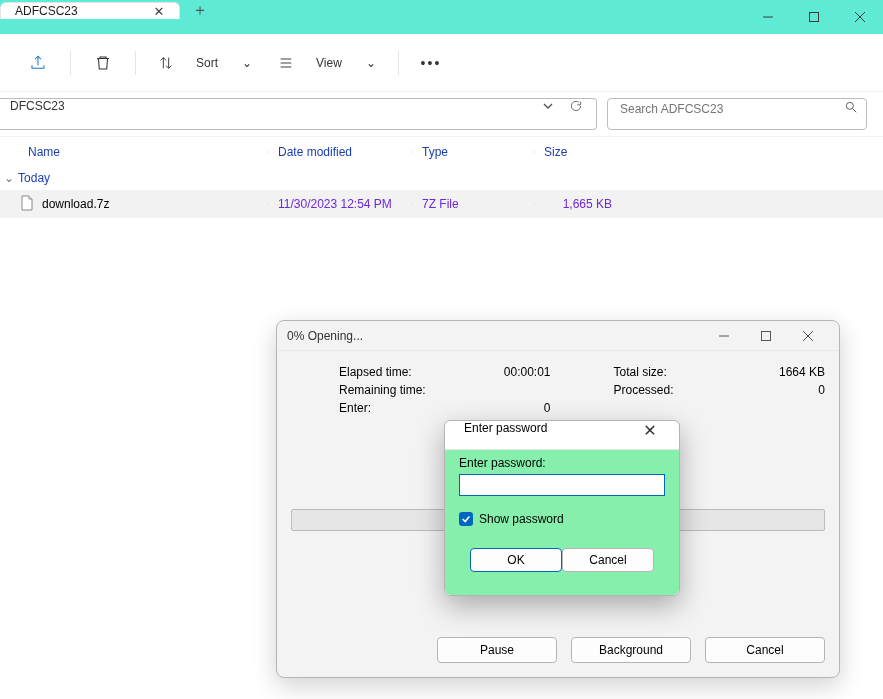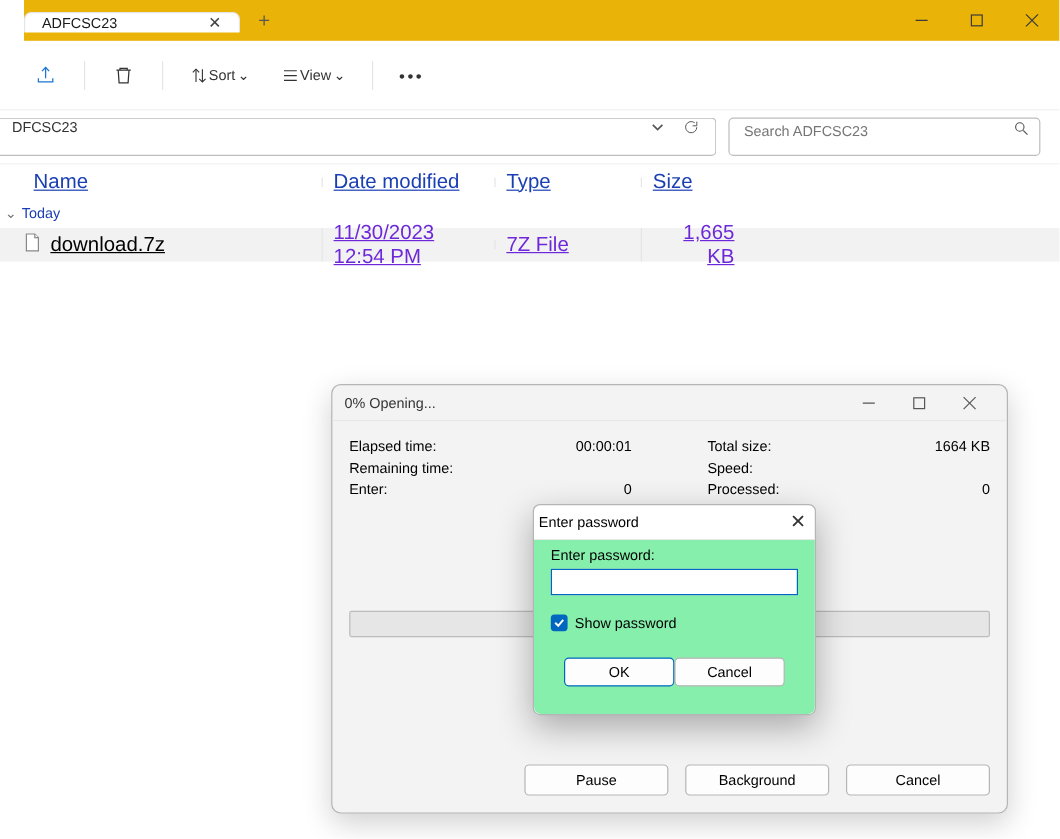--- a/index.html
+++ b/index.html
@@ -1,49 +1,49 @@
 <!DOCTYPE html>
 <html><head>
 <meta charset="utf-8">
 <style>
   * { box-sizing: border-box; font-family: "Segoe UI", Arial, sans-serif; }
   body { margin: 0; width: 883px; height: 699px; background: #fff; overflow: hidden; font-size: 12px; color: #000; position: relative; }
 
   
-  .titlebar { height: 34px; display: flex; align-items: center; background: #eab308; margin-left: 20px; }
+  .titlebar { height: 34px; display: flex; align-items: flex-start; background: #5eead4; }
   .tab { display: flex; align-items: center; padding: 0 12px 0 14px; border: 1px solid #e5e5e5; border-bottom: none; border-top-left-radius: 6px; border-top-right-radius: 6px; margin-top: 2px; min-width: 180px; background: #fff; position: relative; }
   .tab-title { font-size: 12px; color: #1a1a1a; flex: 1; }
   .tab-close { width: 16px; height: 16px; display: flex; align-items: center; justify-content: center; margin-left: auto; color: #444; font-size: 13px; cursor: default; }
   .newtab { width: 40px; display: flex; align-items: center; justify-content: center; color: #555; font-size: 16px; }
   .spacer { flex: 1; }
   .winbtns { display: flex; }
   .winbtn { width: 46px; height: 34px; display: flex; align-items: center; justify-content: center; }
   .winbtn svg { stroke: #3a3a3a; stroke-width: 1; fill: none; }
 
   
   .toolbar { height: 58px; display: flex; align-items: center; padding: 0 20px; gap: 10px; border-bottom: 1px solid #f0f0f0; }
-  .tbtn { height: 36px; padding: 0 8px; display: flex; align-items: center; gap: 0; border-radius: 4px; color: #333; }
+  .tbtn { height: 36px; padding: 0 8px; display: flex; align-items: center; gap: 22px; border-radius: 4px; color: #333; }
   .tbtn.icononly { width: 36px; justify-content: center; padding: 0; }
   .tbtn svg { stroke: #333; fill: none; stroke-width: 1.4; }
   .divider { width: 1px; height: 24px; background: #e5e5e5; margin: 0 4px; }
   .chev { margin-left: 2px; }
 
   
   .addrrow { height: 44px; display: flex; align-items: center; padding: 0 16px 0 0; gap: 10px; }
   .addrbox { flex: 1; height: 32px; border: 1px solid #bdbdbd; border-radius: 4px; display: flex; align-items: center; padding: 0 6px 16px 10px; background: #fff; border-left:none; border-top-left-radius:0; border-bottom-left-radius:0;}
   .addrtext { flex: 1; font-size: 12px; color: #333; }
   .addrbtn { width: 28px; height: 28px; display: flex; align-items: center; justify-content: center; }
   .addrbtn svg { stroke: #555; fill: none; stroke-width: 1.4; }
   .searchbox { width: 260px; height: 32px; border: 1px solid #bdbdbd; border-radius: 4px; display: flex; align-items: center; padding: 0 8px 11px 10px; }
   .searchbox input { border: none; outline: none; flex: 1; font-size: 12px; color: #333; background: transparent; }
   .searchbox input::placeholder { color: #767676; }
 
   
   .cols { height: 30px; display: flex; align-items: center; border-top: 1px solid #f2f2f2; }
-  .col { padding: 0 10px; font-size: 17px; color: #1a3fb3; position: relative; text-decoration: underline; }
+  .col { padding: 0 10px; font-size: 12px; color: #1a3fb3; position: relative; }
   .col + .col::before { content: ""; position: absolute; left: 0; top: 6px; bottom: 6px; width: 1px; background: #e5e5e5; }
   .c-name { width: 268px; padding-left: 28px; }
   .c-date { width: 144px; }
   .c-type { width: 122px; }
   .c-size { width: 78px; text-align: left; }
 
   
   .grouphdr { height: 24px; display: flex; align-items: center; padding-left: 4px; color: #1a3fb3; font-size: 12px; gap: 4px; }
   .grouphdr .gchev { color: #777; }
 
@@ -55,32 +55,32 @@
   .fileicon svg { stroke: #888; fill: #fff; stroke-width: 1; }
 
   
   .dlg { position: absolute; border: 1px solid #b5b5b5; border-radius: 8px; background: #f3f3f3; box-shadow: 0 8px 24px rgba(0,0,0,0.18); }
   .progress-dlg { left: 276px; top: 320px; width: 564px; height: 358px; }
   .progress-title { height: 30px; display: flex; align-items: center; padding: 0 10px; font-size: 12px; color: #333; border-bottom: 1px solid #e8e8e8; }
   .progress-title .spacer { flex: 1; }
   .pwinbtn { width: 42px; height: 30px; display:flex; align-items:center; justify-content:center; }
   .pwinbtn svg { stroke: #555; stroke-width: 1; fill: none; }
   .progress-body { padding: 14px 14px 0 14px; position: relative; height: calc(100% - 30px);}
-  .stats { display: flex; gap: 63px; }
+  .stats { display: flex; gap: 63px; margin-left: 48px; }
   .statcol { flex: 1; }
   .statrow { display: flex; height: 18px; font-size: 12px; }
   .statrow .k { flex: 1; color: #000; }
   .statrow .v { color: #000; text-align: right; min-width: 60px; }
   .pbar-outer { height: 22px; border: 1px solid #bcbcbc; background: #e6e6e6; margin-top: 90px; border-radius: 2px; }
   .pbtns { position: absolute; bottom: 14px; right: 14px; display: flex; gap: 14px; }
   .pbtn { width: 120px; height: 26px; border: 1px solid #b5b5b5; border-radius: 4px; background: #fdfdfd; font-size: 12px; display:flex; align-items:center; justify-content:center;}
 
   
   .pwdlg { left: 444px; top: 420px; width: 236px; height: 176px; border-radius: 6px; box-shadow: 0 10px 28px rgba(0,0,0,0.3); z-index: 5; background: #fff;}
-  .pwdlg .pw-title { height: 28px; display: flex; align-items: center; padding: 0 4px; font-size: 12px; }
+  .pwdlg .pw-title { height: 28px; display: flex; align-items: flex-start; padding: 0 19px; font-size: 12px; }
   .pwdlg .pw-title .spacer { flex: 1; }
   .pwclose { font-size: 16px; color: #333; width: 20px; text-align: center;}
   .pw-body { padding: 6px 14px 10px 14px; background:#86efac; border-top:1px solid #e8e8e8; height: calc(100% - 28px); border-bottom-left-radius:6px; border-bottom-right-radius:6px;}
   .pw-label { font-size: 12px; margin-bottom: 4px; }
   .pw-input { width: 100%; height: 22px; border: 1px solid #0067c0; outline: none; padding: 0 4px; font-size: 12px; background:#fff;}
   .pw-check { display: flex; align-items: center; gap: 6px; margin-top: 16px; font-size: 12px;}
   .pw-check .cbox { width: 14px; height: 14px; border-radius: 3px; background: #0067c0; display:flex; align-items:center; justify-content:center;}
   .pw-check .cbox svg { stroke: #fff; stroke-width: 2; fill: none; }
   .pw-btns { display: flex; gap: 0; margin-top: 22px; justify-content: center;}
   .pw-btn { width: 92px; height: 24px; border: 1px solid #b5b5b5; border-radius: 4px; background: #fdfdfd; font-size:12px; display:flex; align-items:center; justify-content:center;}
@@ -245,24 +245,20 @@
             <span class="k">Enter:</span>
             <span class="v">0</span>
           </div>
       </div>
       <div class="statcol">
         <div class="statrow">
             <span class="k">Total size:</span>
             <span class="v">1664 KB</span>
           </div>
         <div class="statrow">
-            <span class="k">Speed:</span>
-            <span class="v"></span>
-          </div>
-        <div class="statrow">
             <span class="k">Processed:</span>
             <span class="v">0</span>
           </div>
       </div>
     </div>
     <div class="pbar-outer"></div>
     <div class="pbtns">
       <div class="pbtn">Pause</div>
       <div class="pbtn">Background</div>
       <div class="pbtn">Cancel</div>

